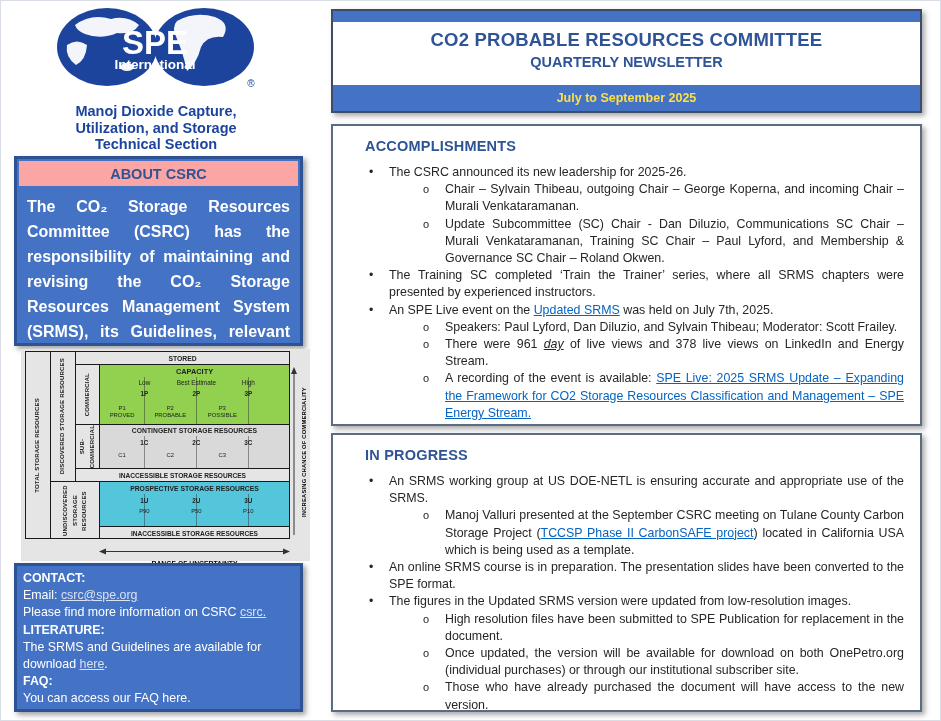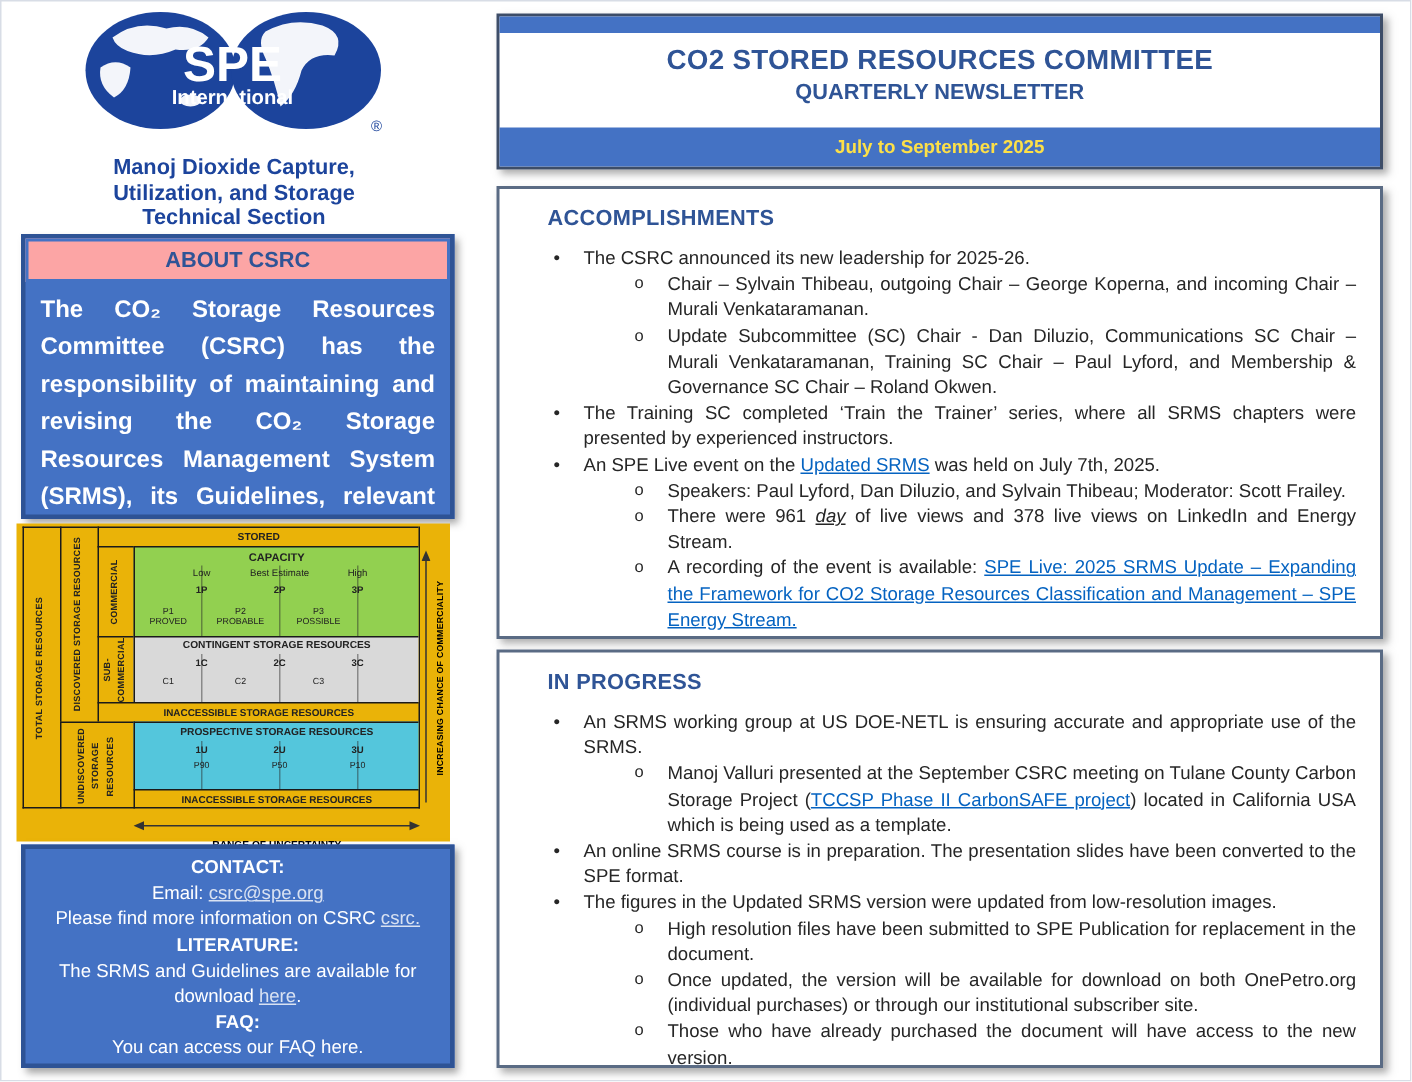--- a/index.html
+++ b/index.html
@@ -13,26 +13,26 @@
 
   .blue-box{background:var(--accent);border:3px solid var(--accent_dark);
             box-shadow:3px 3px 5px rgba(90,90,90,.55);}
   .about-box{position:absolute;left:13px;top:155px;width:289px;height:190px;}
   .about-title{background:#fca5a5;border:2px solid var(--accent);text-align:center;
                font-weight:bold;font-size:14.5px;color:var(--navy);padding:5px 0 4px;}
   .about-body{color:#fff;font-weight:bold;font-size:16px;line-height:1.56;
               text-align:justify;padding:7px 10px 0 10px;}
 
   .contact-box{position:absolute;left:13px;top:562px;width:289px;height:149px;
-               color:#fff;font-size:12.4px;line-height:17.2px;text-align:center;padding:4px 6px;}
+               color:#fff;font-size:12.4px;line-height:17.2px;text-align:left;padding:4px 6px;}
   .contact-box .bold{font-weight:bold;}
   .contact-box .link{color:#D9E2F2;text-decoration:underline;cursor:pointer;}
 
   
-  .diagram{position:absolute;left:10px;top:348px;width:289px;height:212px;background:#eab308;}
+  .diagram{position:absolute;left:20px;top:348px;width:289px;height:212px;background:#e5e5e5;}
   .dgrid{position:absolute;left:4px;top:2px;width:265px;height:188px;display:grid;
          grid-template-columns:25px 25px 24px 1fr;
          grid-template-rows:13px 60px 44px 13px 45px 13px;
          border-right:1px solid #1a1a1a;border-bottom:1px solid #1a1a1a;font-size:6.4px;color:#222;}
   .dcell{border-left:1px solid #1a1a1a;border-top:1px solid #1a1a1a;
          display:flex;align-items:center;justify-content:center;position:relative;overflow:hidden;}
   .vtext{writing-mode:vertical-rl;transform:rotate(180deg);text-align:center;
          font-size:6px;font-weight:600;letter-spacing:.2px;line-height:1.6;}
   .c-total{grid-column:1;grid-row:1/7;}
   .c-disc{grid-column:2;grid-row:1/5;}
@@ -217,21 +217,21 @@
         <div><span>Please find more information on CSRC </span><a href="#" class="link">csrc.</a></div>
         <div><span class="bold">LITERATURE:</span></div>
         <div><span>The SRMS and Guidelines are available for download </span><a href="#" class="link">here</a><span>.</span></div>
         <div><span class="bold">FAQ:</span></div>
         <div><span>You can access our FAQ here.</span></div>
       </div>
   </div>
 
   <div class="header-box">
     <div class="header-topbar"></div>
-    <div class="header-title">CO2 STORED RESOURCES COMMITTEE</div>
+    <div class="header-title">CO2 PROBABLE RESOURCES COMMITTEE</div>
     <div class="header-subtitle">QUARTERLY NEWSLETTER</div>
     <div class="header-datebar">July to September 2025</div>
   </div>
 
   <div class="panel acc">
     <div class="panel-heading">ACCOMPLISHMENTS</div>
     <div id="acc-list">
         <div class="bullet-row lvl1">
           <span class="marker">•</span>
           <span class="bullet-text"><span>The CSRC announced its new leadership for 2025-26.</span></span>

